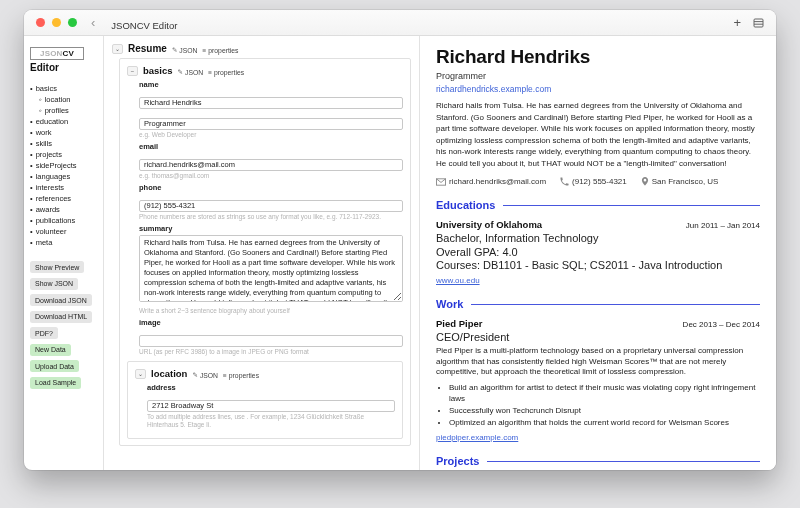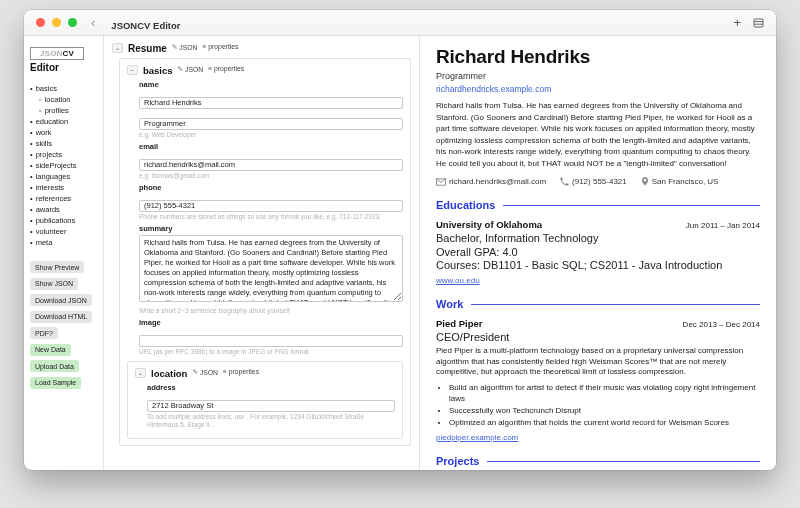--- a/index.html
+++ b/index.html
@@ -11,21 +11,21 @@
   html,body{width:800px;height:508px;}
   body{background:#e3e3e5;font-family:"Liberation Sans",sans-serif;position:relative;overflow:hidden;}
   .window{position:absolute;left:24px;top:10px;width:752px;height:460px;background:#fff;border-radius:8px;
     box-shadow:0 14px 30px rgba(0,0,0,.28),0 0 0 1px rgba(0,0,0,.08);overflow:hidden;display:flex;flex-direction:column;}
   
   .titlebar{height:26px;flex:0 0 26px;background:linear-gradient(#fbfbfb,#f3f3f3);border-bottom:1px solid #ddd;
     display:flex;align-items:center;padding:0 12px;}
   .lights{display:flex;gap:7px;align-items:center;}
   .light{width:9px;height:9px;border-radius:50%;}
   .back{margin-left:14px;color:#9a9a9a;font-size:13px;line-height:10px;cursor:default;}
-  .wtitle{margin-left:16px;font-size:9.5px;font-weight:700;color:#333;margin-top:6px;}
+  .wtitle{margin-left:16px;font-size:9.5px;font-weight:400;color:#333;margin-top:6px;}
   .tb-right{margin-left:auto;display:flex;align-items:center;gap:12px;color:#555;}
   .plus{font-size:13px;line-height:10px;color:#555;}
   
   .main{flex:1;display:flex;min-height:0;}
   .sidebar{width:80px;flex:0 0 80px;border-right:1px solid #e2e2e2;padding:6px 6px;overflow:hidden;}
   .logo-box{display:inline-block;border:1px solid #8d8d8d;padding:1px 9px;font-size:8px;font-weight:700;letter-spacing:.2px;}
   .logo-gray{color:#b0b0b0;}
   .logo-dark{color:#111;}
   .logo-sub{font-size:10px;font-weight:700;color:#111;margin-top:2px;}
   .nav{margin-top:10px;font-size:7.5px;color:#222;}
@@ -33,21 +33,21 @@
   .nav-item.lvl1::before{content:"•";margin-right:3px;}
   .nav-item.lvl2{padding-left:9px;}
   .nav-item.lvl2::before{content:"◦";margin-right:3px;}
   .side-btns{margin-top:13px;}
   .sbtn{display:block;width:fit-content;border:none;border-radius:2.5px;padding:2.5px 5px;margin:0 0 4.5px 0;
     font-family:"Liberation Sans",sans-serif;font-size:7px;color:#222;cursor:pointer;}
   .sbtn.gray{background:var(--btn_gray);}
   .sbtn.green{background:var(--btn_green);}
   
   .form-col{width:316px;flex:0 0 316px;border-right:1px solid #e2e2e2;padding:7px 8px;overflow:hidden;}
-  .sec-head{display:flex;align-items:flex-start;gap:5px;margin-bottom:4px;}
+  .sec-head{display:flex;align-items:flex-end;gap:5px;margin-bottom:4px;}
   .toggle{width:11px;height:10px;border:1px solid #d8d8d8;background:#f4f4f4;border-radius:2px;font-size:6px;
     line-height:7px;color:#555;cursor:pointer;display:flex;align-items:center;justify-content:center;padding:0;}
   .sec-title{font-size:9.5px;font-weight:700;color:#111;}
   .sec-title.root{font-size:10px;}
   .mini-link{font-size:6.8px;color:#444;cursor:pointer;display:inline-flex;align-items:center;gap:2px;}
   .mini-ic{font-size:6.5px;color:#666;}
   .box{border:1px solid #e0e0e0;border-radius:2px;padding:6px 7px;margin-left:7px;background:#fff;}
   .box.nested{margin-left:0;margin-top:5px;}
   .field{margin-bottom:3px;margin-left:12px;}
   .flabel{font-size:7.5px;font-weight:700;color:#222;line-height:9px;margin-bottom:2px;}

